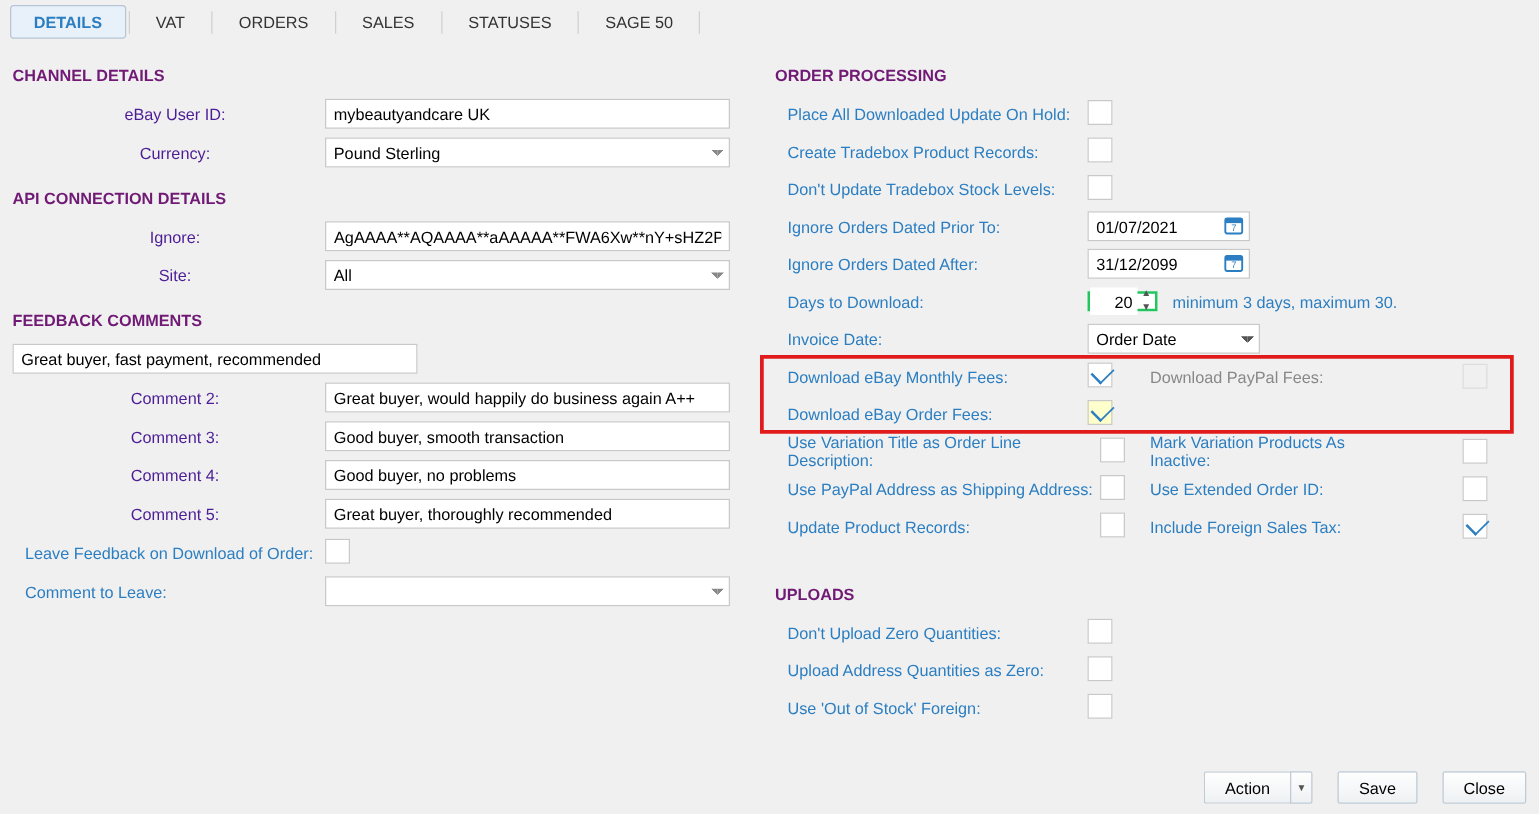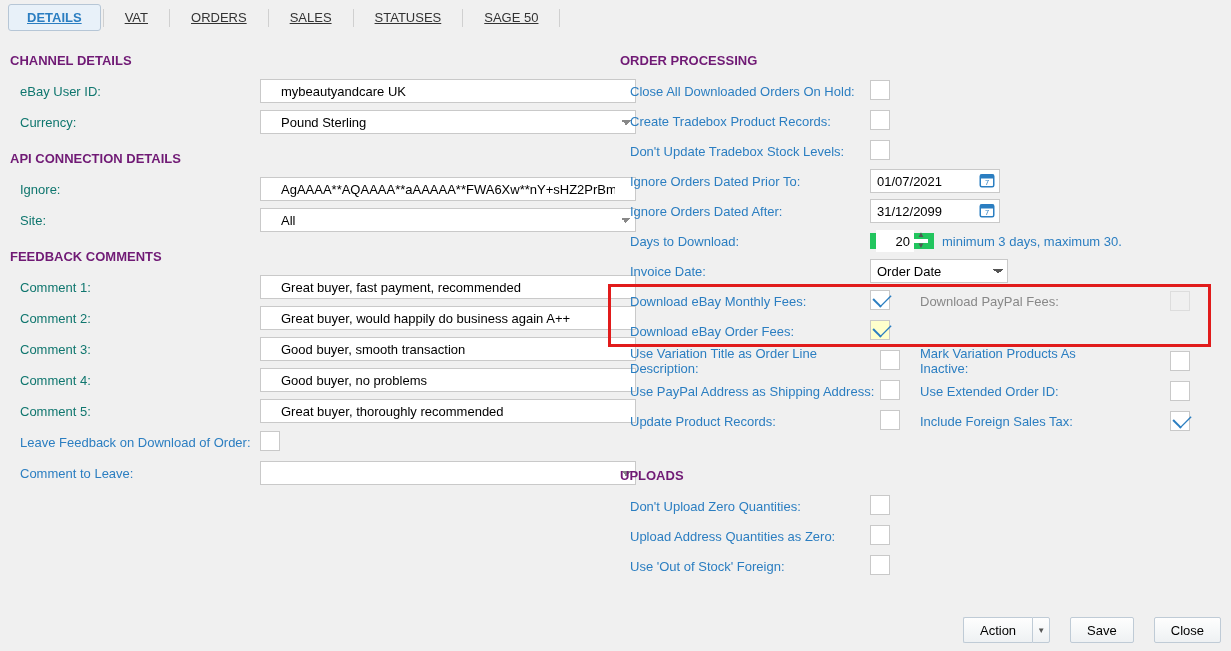--- a/index.html
+++ b/index.html
@@ -1,57 +1,57 @@
 <!DOCTYPE html>
 <html><head>
 <meta charset="utf-8">
 <style>
   * { box-sizing: border-box; }
   html, body { margin: 0; padding: 0; font-family: Arial, sans-serif; font-size: 13px; color: #333; background: #f0f0f0; }
   .page { width: 1231px; height: 651px; position: relative; }
 
   
   .tabs { display: flex; align-items: center; padding: 4px 8px 6px 8px; }
-  .tab { padding: 5px 18px; font-size: 13px; cursor: pointer; color: #333; border: 1px solid transparent; text-decoration: underline; }
+  .tab { padding: 5px 18px; font-size: 13px; cursor: pointer; color: #333; border: 1px solid transparent; }
   .tab.active { color: #2b7ec1; font-weight: bold; border: 1px solid #b6c6d6; background: #e8f1f9; border-radius: 3px; }
   .tab-sep { width: 1px; height: 18px; background: #d0d0d0; margin: 0 2px; }
 
   
   .content { display: flex; padding: 10px 8px 60px 10px; gap: 20px; }
   .col-left { width: 590px; }
   .col-right { width: 600px; }
 
   .section-title { font-weight: bold; font-size: 13px; padding: 6px 0 8px 0; color: #701a75; }
 
   .row { display: flex; align-items: center; min-height: 30px; margin-bottom: 1px; }
-  .row .label { color: #0f766e; font-size: 13px; flex: 0 0 250px; padding-left: 10px; }
+  .row .label { color: #4c1d95; font-size: 13px; flex: 0 0 250px; padding-left: 10px; text-align: center; }
   .row .label-wide { color: #2b7ec1; font-size: 13px; flex: 0 0 250px; padding-left: 10px; }
   .row .control { flex: 1; }
 
-  .text-input, .select { width: 376px; height: 24px; border: 1px solid #c9c9c9; padding: 2px 20px; font-size: 13px; font-family: inherit; background: #fff; }
+  .text-input, .select { width: 324px; height: 24px; border: 1px solid #c9c9c9; padding: 2px 6px; font-size: 13px; font-family: inherit; background: #fff; }
   .select { appearance: none; padding-right: 20px; background-image: linear-gradient(45deg, transparent 50%, #888 50%), linear-gradient(135deg, #888 50%, transparent 50%); background-position: right 9px center, right 4px center; background-size: 5px 5px, 5px 5px; background-repeat: no-repeat; }
 
   .checkbox { display:inline-block; width: 20px; height: 20px; border: 1px solid #c9c9c9; background: #fff; cursor: pointer; position: relative; }
   .checkbox.checked::after { content: ""; position: absolute; left: 3px; top: -1px; width: 14px; height: 14px; border-right: 2px solid #2b7ec1; border-bottom: 2px solid #2b7ec1; transform: rotate(45deg) scaleX(0.7); }
   .checkbox.yellow { background: #ffffcc; }
   .checkbox.disabled { background: #f0f0f0; border-color: #ddd; cursor: default; }
 
   
   .row-right { display: flex; align-items: center; min-height: 30px; }
   .row-right .label { color: #2b7ec1; font-size: 13px; flex: 0 0 250px; padding-left: 10px; }
   .row-right .control { flex: 0 0 140px; }
   .row-right .label2 { color: #2b7ec1; font-size: 13px; flex: 0 0 180px; }
   .row-right .control2 { flex: 0 0 40px; display:flex; justify-content:flex-start;}
 
   .date-input { width: 130px; height: 24px; border: 1px solid #c9c9c9; padding: 2px 28px 2px 6px; font-size: 13px; font-family: inherit; background: #fff; position: relative; }
   .date-wrap { position: relative; display: inline-block; }
   .cal-icon { position: absolute; right: 2px; top: 2px; width: 20px; height: 20px; cursor: pointer; }
   .cal-icon svg { width: 18px; height: 18px; }
 
-  .spinner-wrap { display:inline-flex; align-items:center; height:16px; border:6px solid #22c55e; background:#fff;}
+  .spinner-wrap { display:inline-flex; align-items:center; height:16px; border:2px solid #22c55e; background:#fff;}
   .spinner-wrap input { border:none; width:38px; height:22px; text-align:right; padding-right:4px; font-size:13px; outline:none;}
   .spinner-btns { display:flex; flex-direction:column; }
   .spinner-btns div { width:14px; height:11px; font-size:8px; line-height:9px; text-align:center; color:#555; cursor:pointer; }
   .note { color:#2b7ec1; font-size:13px; margin-left:8px; }
 
   .select-small { width: 138px; height: 24px; border:1px solid #c9c9c9; font-size:13px; font-family:inherit; padding:2px 20px 2px 6px; background:#fff; appearance:none; background-image: linear-gradient(45deg, transparent 50%, #555 50%), linear-gradient(135deg, #555 50%, transparent 50%); background-position: right 9px center, right 4px center; background-size: 5px 5px, 5px 5px; background-repeat: no-repeat; }
 
   
   .highlight-box { position:absolute; border:3px solid #e11b1b; pointer-events:none; }
 
@@ -104,21 +104,20 @@
         <div class="label">Ignore:</div>
         <div class="control"><input class="text-input" value="AgAAAA**AQAAAA**aAAAAA**FWA6Xw**nY+sHZ2PrBm" style=""></div>
       </div>
       <div class="row">
         <div class="label">Site:</div>
         <div class="control"><input class="select" readonly="" value="All" style=""></div>
       </div>
 
       <div class="section-title" style="margin-top:8px;">FEEDBACK COMMENTS</div>
       <div class="row">
-          <div class="label">Comment 1:</div>
           <div class="control"><input class="text-input" value="Great buyer, fast payment, recommended" style=""></div>
         </div>
       <div class="row">
           <div class="label">Comment 2:</div>
           <div class="control"><input class="text-input" value="Great buyer, would happily do business again A++" style=""></div>
         </div>
       <div class="row">
           <div class="label">Comment 3:</div>
           <div class="control"><input class="text-input" value="Good buyer, smooth transaction" style=""></div>
         </div>
@@ -137,21 +136,21 @@
       <div class="row">
           <div class="label-wide">Comment to Leave:</div>
           <div class="control"><input class="select" readonly="" value="" style=""></div>
         </div>
     </div>
 
     <div class="col-right" style="position:relative;">
       <div class="section-title">ORDER PROCESSING</div>
 
       <div class="row-right">
-          <div class="label">Close All Downloaded Orders On Hold:</div>
+          <div class="label">Place All Downloaded Update On Hold:</div>
           <div class="control"><span class="checkbox"></span></div>
         </div>
       <div class="row-right">
           <div class="label">Create Tradebox Product Records:</div>
           <div class="control"><span class="checkbox"></span></div>
         </div>
       <div class="row-right">
           <div class="label">Don't Update Tradebox Stock Levels:</div>
           <div class="control"><span class="checkbox"></span></div>
         </div>

